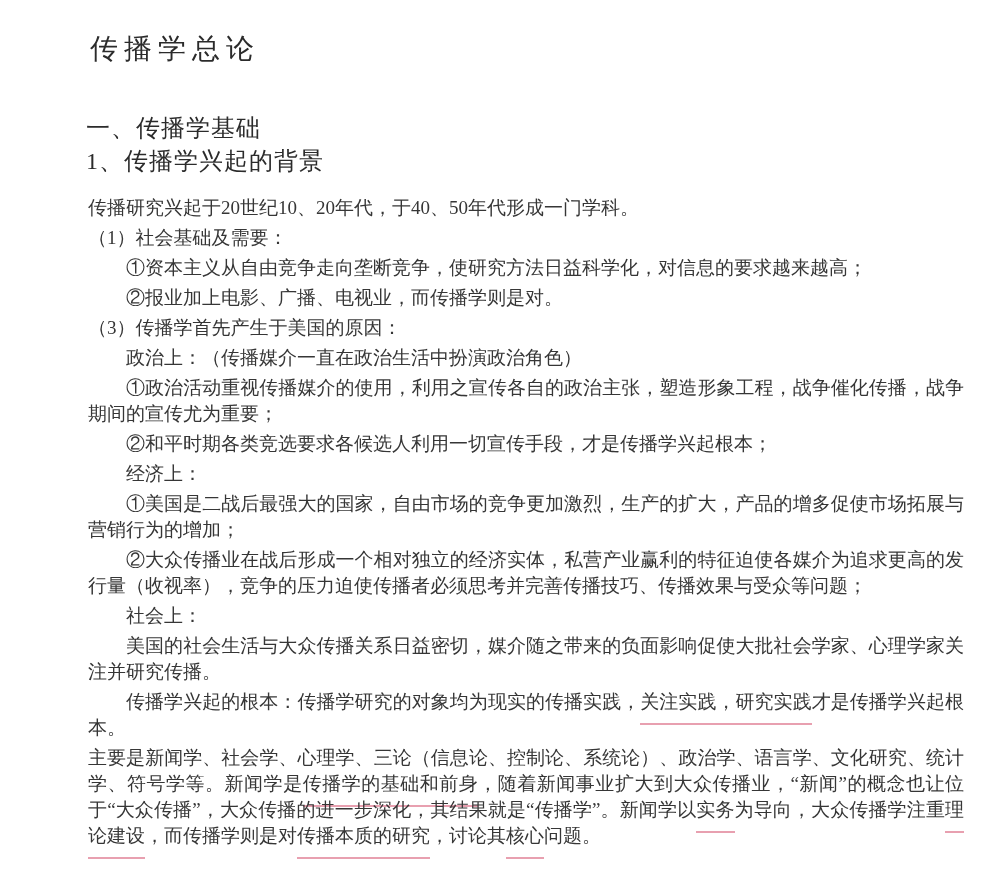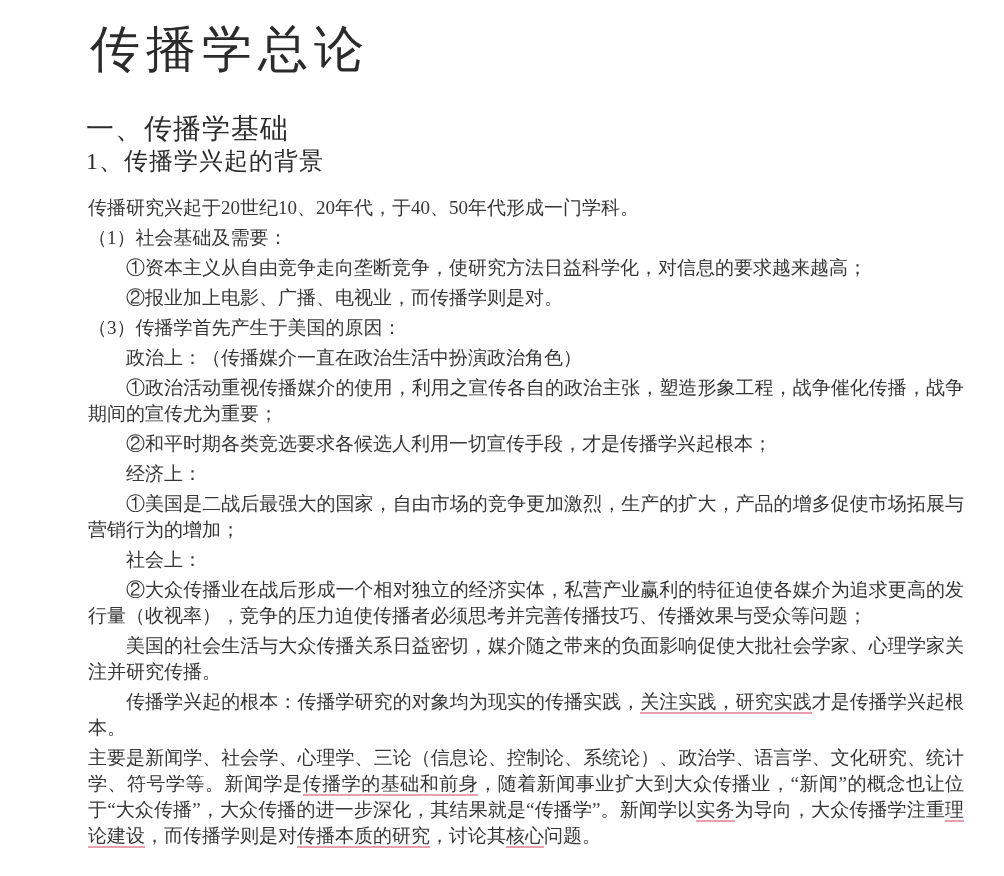--- a/index.html
+++ b/index.html
@@ -19,29 +19,29 @@
   }
   .page {
     width: 1004px;
     height: 876px;
     padding: 25px 36px 0 84px;
     font-family: "Liberation Serif", "DejaVu Serif", serif;
     color: var(--text-color);
   }
   .doc-title {
     margin: 0 0 0 6px;
-    font-size: 50px;
+    font-size: 28px;
     font-weight: 400;
     letter-spacing: 6px;
     line-height: 48px;
     color: var(--title-color);
   }
   .section-heading {
     margin: 39px 0 0 2px;
-    font-size: 28px;
+    font-size: 24px;
     font-weight: 400;
     letter-spacing: 1px;
     line-height: 33px;
     color: var(--title-color);
   }
   .subsection-heading {
     margin: 0 0 17px 2px;
     font-size: 24px;
     font-weight: 400;
     letter-spacing: 1px;
@@ -51,40 +51,40 @@
   .doc-body {
     margin-top: 3px;
     font-size: 19px;
     line-height: 26px;
     text-align: justify;
   }
   .para { margin: 4px; }
   .para.indent { text-indent: 2em; }
   .pink-underline {
     border-bottom: 2px solid var(--underline-color);
-    padding-bottom: 0;
+    padding-bottom: 11px;
   }
 </style>
 </head>
 <body>
 
 <div class="page">
   <h1 class="doc-title">传播学总论</h1>
   <h2 class="section-heading">一、传播学基础</h2>
   <h2 class="subsection-heading">1、传播学兴起的背景</h2>
   <div class="doc-body" id="doc-body">
       <p class="para"><span>传播研究兴起于20世纪10、20年代，于40、50年代形成一门学科。</span></p>
       <p class="para"><span>（1）社会基础及需要：</span></p>
       <p class="para indent"><span>①资本主义从自由竞争走向垄断竞争，使研究方法日益科学化，对信息的要求越来越高；</span></p>
       <p class="para indent"><span>②报业加上电影、广播、电视业，而传播学则是对。</span></p>
       <p class="para"><span>（3）传播学首先产生于美国的原因：</span></p>
       <p class="para indent"><span>政治上：（传播媒介一直在政治生活中扮演政治角色）</span></p>
       <p class="para indent"><span>①政治活动重视传播媒介的使用，利用之宣传各自的政治主张，塑造形象工程，战争催化传播，战争期间的宣传尤为重要；</span></p>
       <p class="para indent"><span>②和平时期各类竞选要求各候选人利用一切宣传手段，才是传播学兴起根本；</span></p>
       <p class="para indent"><span>经济上：</span></p>
       <p class="para indent"><span>①美国是二战后最强大的国家，自由市场的竞争更加激烈，生产的扩大，产品的增多促使市场拓展与营销行为的增加；</span></p>
+      <p class="para indent"><span>②大众传播业在战后形成一个相对独立的经济实体，私营产业赢利的特征迫使各媒介为追求更高的发行量（收视率），竞争的压力迫使传播者必须思考并完善传播技巧、传播效果与受众等问题；</span></p>
       <p class="para indent"><span>社会上：</span></p>
-      <p class="para indent"><span>②大众传播业在战后形成一个相对独立的经济实体，私营产业赢利的特征迫使各媒介为追求更高的发行量（收视率），竞争的压力迫使传播者必须思考并完善传播技巧、传播效果与受众等问题；</span></p>
       <p class="para indent"><span>美国的社会生活与大众传播关系日益密切，媒介随之带来的负面影响促使大批社会学家、心理学家关注并研究传播。</span></p>
       <p class="para indent"><span>传播学兴起的根本：传播学研究的对象均为现实的传播实践，</span><span class="pink-underline">关注实践，研究实践</span><span>才是传播学兴起根本。</span></p>
       <p class="para"><span>主要是新闻学、社会学、心理学、三论（信息论、控制论、系统论）、政治学、语言学、文化研究、统计学、符号学等。新闻学是</span><span class="pink-underline">传播学的基础和前身</span><span>，随着新闻事业扩大到大众传播业，“新闻”的概念也让位于“大众传播”，大众传播的进一步深化，其结果就是“传播学”。新闻学以</span><span class="pink-underline">实务</span><span>为导向，大众传播学注重</span><span class="pink-underline">理论建设</span><span>，而传播学则是对</span><span class="pink-underline">传播本质的研究</span><span>，讨论其</span><span class="pink-underline">核心</span><span>问题。</span></p>
     </div>
 </div>
 
 </body></html>

